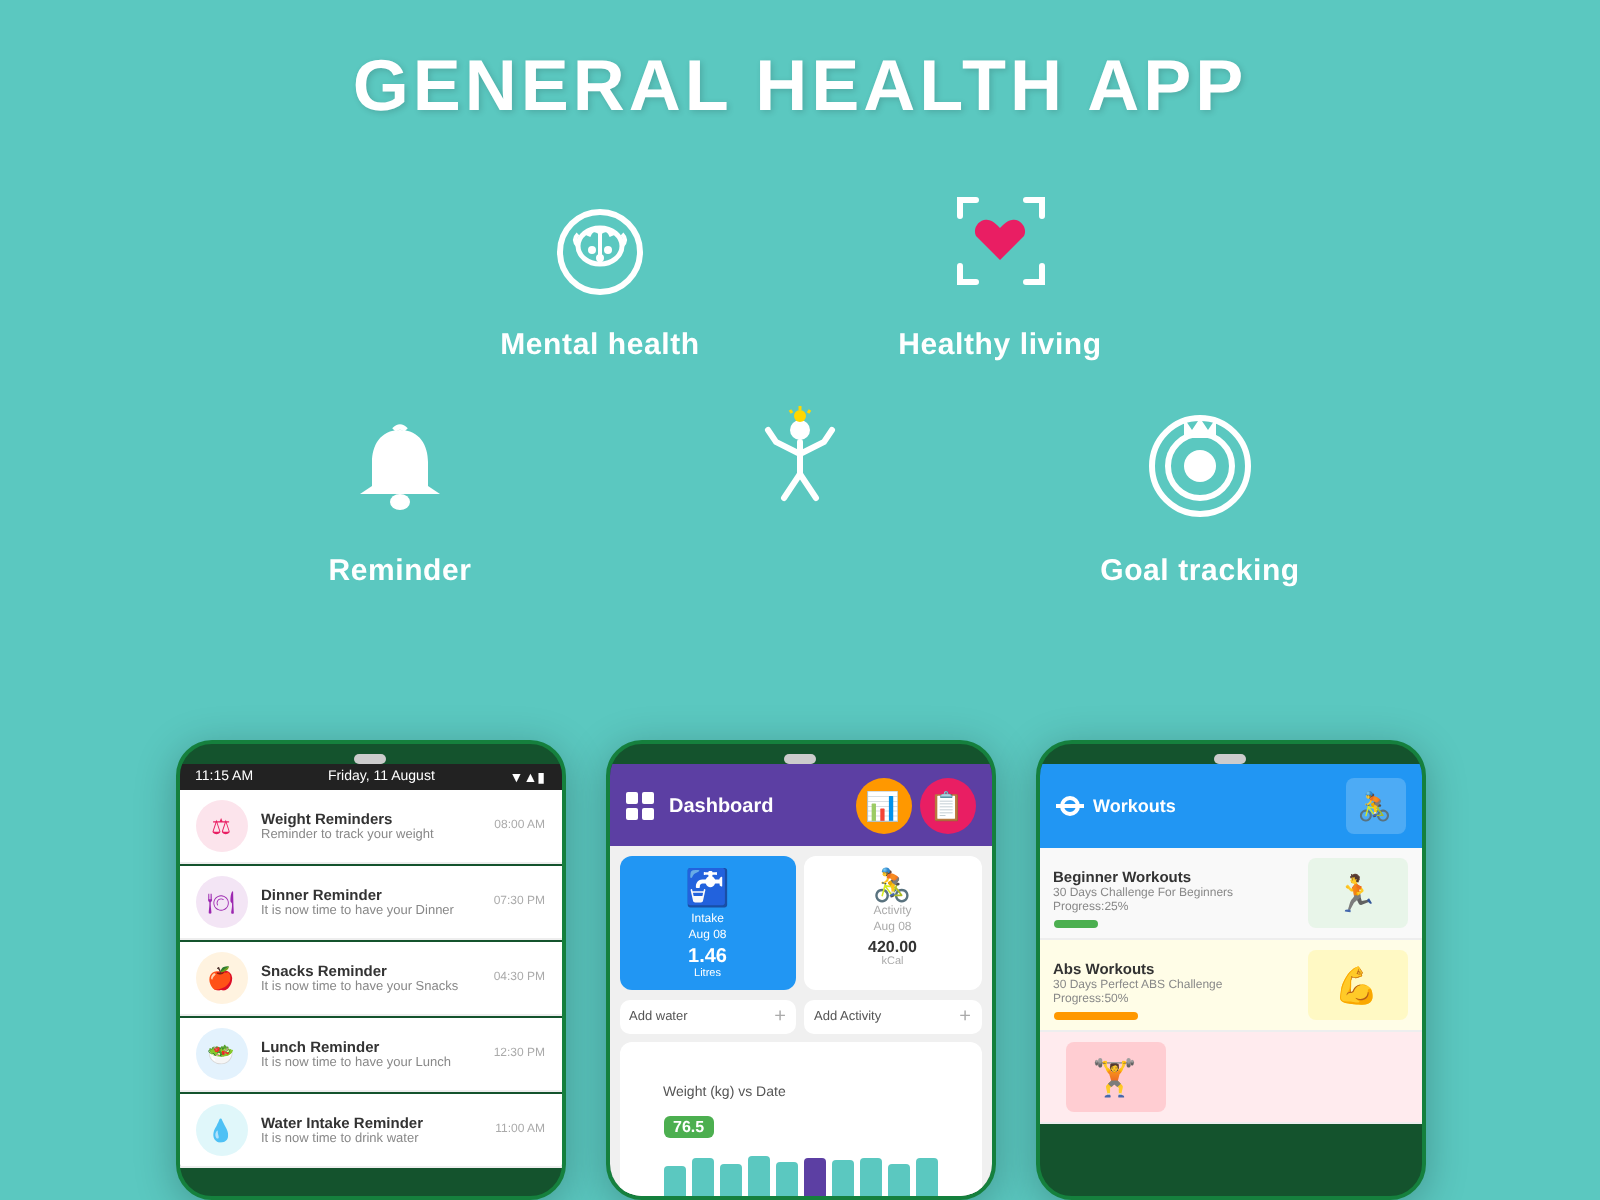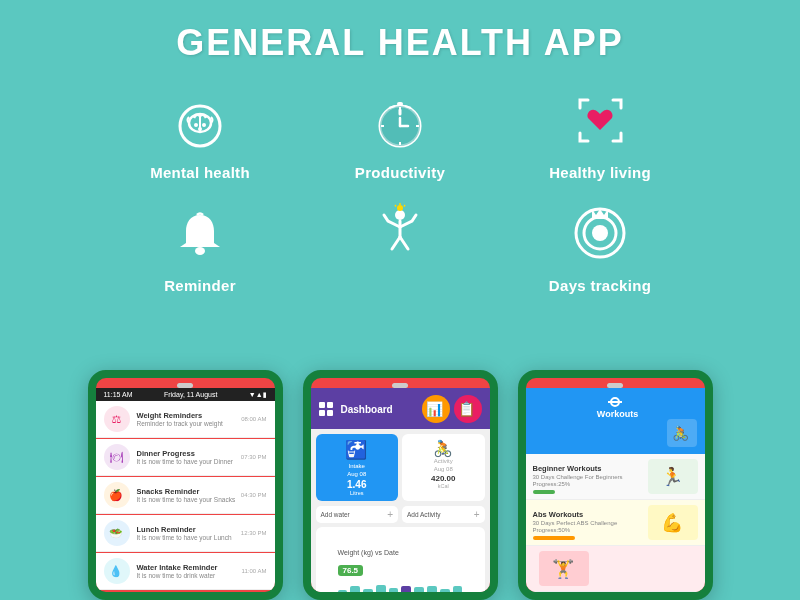--- a/index.html
+++ b/index.html
@@ -68,26 +68,26 @@
       gap: 20px;
       padding: 8px 30px 0;
       position: absolute;
       bottom: 0;
       left: 0;
       right: 0;
     }
     .phone {
       width: 195px;
       height: 230px;
-      background: #ef4444;
+      background: #14532d;
       border-radius: 18px;
       overflow: hidden;
       position: relative;
       box-shadow: 0 4px 20px rgba(0,0,0,0.25);
-      border: 8px solid #15803d;
+      border: 2px solid #15803d;
     }
     .phone-notch {
       width: 16px;
       height: 5px;
       background: #ccc;
       border-radius: 3px;
       margin: 5px auto 0;
     }
 
     
@@ -195,21 +195,20 @@
       background: #5bc8c0;
       border-radius: 2px 2px 0 0;
     }
 
     
     .phone3-header {
       background: #2196F3;
       padding: 7px 8px;
       display: flex;
       align-items: center;
-      flex-direction: column;
     }
     .phone3-title { color: white; font-size: 9px; font-weight: bold; margin-left: 5px; }
     .workout-card {
       padding: 5px 7px;
       border-bottom: 1px solid #eee;
     }
     .workout-card-inner {
       display: flex;
       align-items: flex-end;
       justify-content: space-between;
@@ -262,43 +261,20 @@
           <path d="M43 35 Q46 32 43 29" fill="none" stroke="white" stroke-width="2"></path>
 
           <circle cx="28" cy="37" r="2" fill="white"></circle>
           <circle cx="36" cy="37" r="2" fill="white"></circle>
           <circle cx="32" cy="41" r="2" fill="white"></circle>
         </svg>
       </div>
       <span class="feature-label">Mental health</span>
     </div>
 
-    <div class="feature-item">
-      <div class="feature-icon">
-        <svg width="65" height="65" viewBox="0 0 65 65">
-
-          <circle cx="32" cy="38" r="20" fill="none" stroke="white" stroke-width="3"></circle>
-          <circle cx="32" cy="38" r="20" fill="#4db6b0" opacity="0.6"></circle>
-          <line x1="32" y1="22" x2="32" y2="26" stroke="white" stroke-width="3" stroke-linecap="round"></line>
-          <line x1="32" y1="38" x2="32" y2="30" stroke="white" stroke-width="2.5" stroke-linecap="round"></line>
-          <line x1="32" y1="38" x2="40" y2="38" stroke="white" stroke-width="2.5" stroke-linecap="round"></line>
-
-          <rect x="29" y="14" width="6" height="4" rx="2" fill="white"></rect>
-
-          <line x1="32" y1="19" x2="32" y2="22" stroke="white" stroke-width="2"></line>
-          <line x1="32" y1="54" x2="32" y2="57" stroke="white" stroke-width="2"></line>
-          <line x1="13" y1="38" x2="16" y2="38" stroke="white" stroke-width="2"></line>
-          <line x1="48" y1="38" x2="51" y2="38" stroke="white" stroke-width="2"></line>
-
-          <line x1="21" y1="20" x2="27" y2="18" stroke="white" stroke-width="2"></line>
-          <line x1="43" y1="20" x2="37" y2="18" stroke="white" stroke-width="2"></line>
-        </svg>
-      </div>
-      <span class="feature-label">Productivity</span>
-    </div>
 
     <div class="feature-item">
       <div class="feature-icon">
         <svg width="65" height="65" viewBox="0 0 65 65">
 
           <path d="M12 20 L12 12 L20 12" fill="none" stroke="white" stroke-width="3" stroke-linecap="round"></path>
           <path d="M45 12 L53 12 L53 20" fill="none" stroke="white" stroke-width="3" stroke-linecap="round"></path>
           <path d="M12 45 L12 53 L20 53" fill="none" stroke="white" stroke-width="3" stroke-linecap="round"></path>
           <path d="M45 53 L53 53 L53 45" fill="none" stroke="white" stroke-width="3" stroke-linecap="round"></path>
 
@@ -351,21 +327,21 @@
       <div class="feature-icon">
         <svg width="65" height="65" viewBox="0 0 65 65">
 
           <circle cx="32" cy="32" r="24" fill="none" stroke="white" stroke-width="3"></circle>
           <circle cx="32" cy="32" r="16" fill="none" stroke="white" stroke-width="3"></circle>
           <circle cx="32" cy="32" r="8" fill="white"></circle>
 
           <path d="M24 8 L28 14 L32 8 L36 14 L40 8 L40 18 L24 18 Z" fill="white"></path>
         </svg>
       </div>
-      <span class="feature-label">Days tracking</span>
+      <span class="feature-label">Goal tracking</span>
     </div>
   </div>
 </div>
 
 <div class="phones-container">
 
   <div class="phone">
     <div class="phone-notch"></div>
     <div class="phone1-statusbar">
       <span>11:15 AM</span>
@@ -381,21 +357,21 @@
           <div class="reminder-title">Weight Reminders</div>
           <div class="reminder-sub">Reminder to track your weight</div>
         </div>
         <span class="reminder-time">08:00 AM</span>
       </div>
       <div class="reminder-item">
         <div class="reminder-avatar" style="background:#f3e5f5;">
             <span style="color:#9C27B0;">🍽</span>
           </div>
         <div class="reminder-text-block">
-          <div class="reminder-title">Dinner Progress</div>
+          <div class="reminder-title">Dinner Reminder</div>
           <div class="reminder-sub">It is now time to have your Dinner</div>
         </div>
         <span class="reminder-time">07:30 PM</span>
       </div>
       <div class="reminder-item">
         <div class="reminder-avatar" style="background:#fff3e0;">
             <span style="color:#FF9800;">🍎</span>
           </div>
         <div class="reminder-text-block">
           <div class="reminder-title">Snacks Reminder</div>

